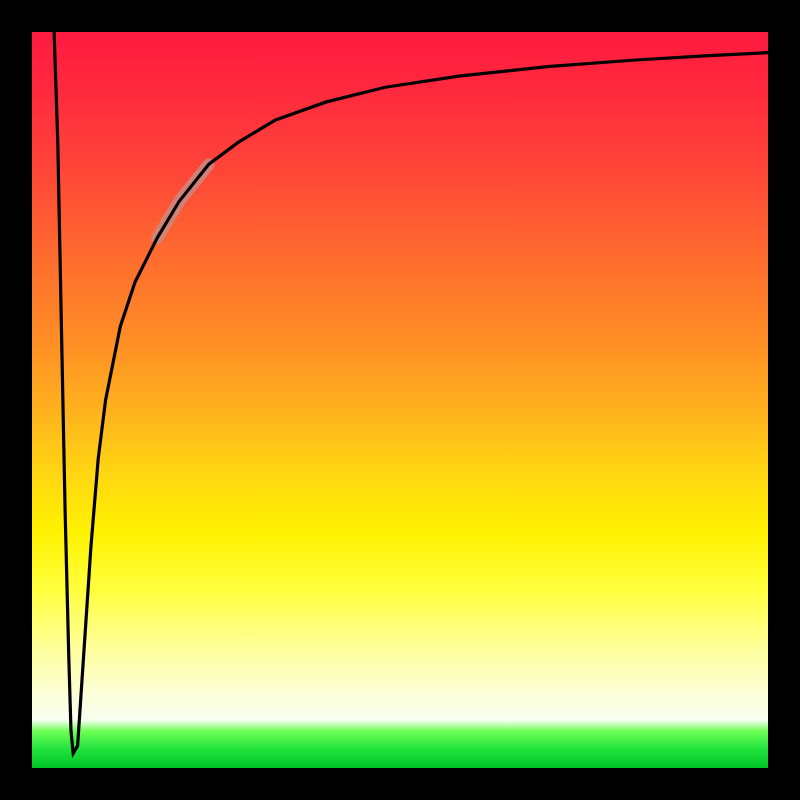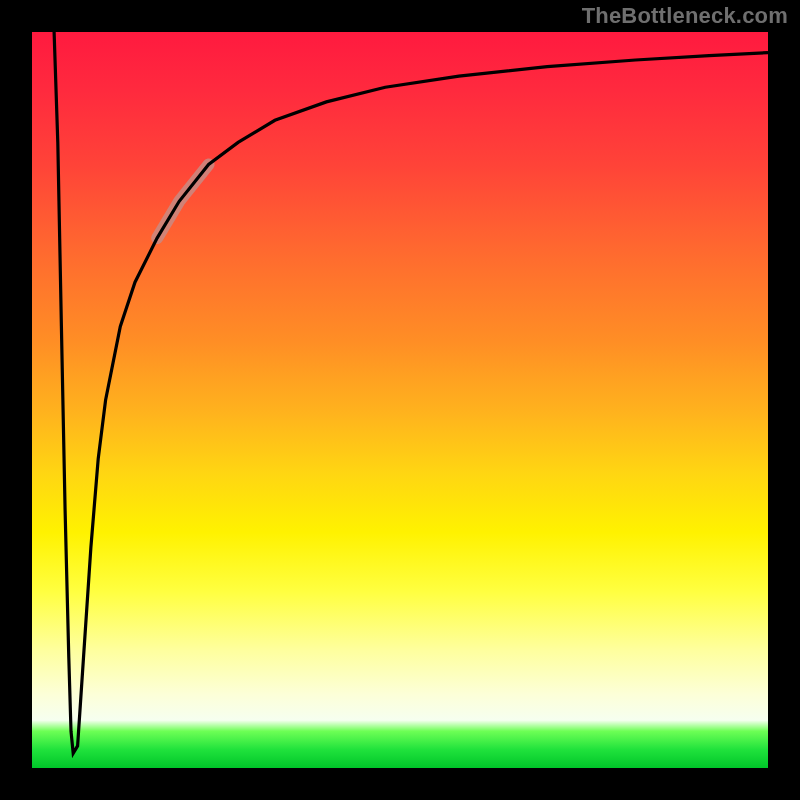--- a/index.html
+++ b/index.html
@@ -71,21 +71,20 @@
   .main-curve {
     stroke: #000;
     stroke-width: 3.2;
     fill: none;
   }
 </style>
 </head>
 <body>
 
 <div class="frame">
-  <div class="watermark">TheBottleneck.com</div>
 
   <div class="plot">
     <svg class="curve" viewBox="0 0 736 736" preserveAspectRatio="none">
       <path class="highlight-seg" d="M125.1 206.1 L147.2 169.3 L176.6 132.5"></path>
       <path class="main-curve" d="M22.1 0.0 L25.8 110.4 L29.4 294.4 L33.1 478.4 L36.8 625.6 L39.0 699.2 L41.2 721.3 L45.6 713.9 L45.6 713.9 L51.5 625.6 L58.9 515.2 L66.2 426.9 L73.6 368.0 L88.3 294.4 L103.0 250.2 L125.1 206.1 L147.2 169.3 L176.6 132.5 L206.1 110.4 L242.9 88.3 L294.4 69.9 L353.3 55.2 L426.9 44.2 L515.2 34.6 L603.5 28.0 L677.1 23.6 L736.0 20.6"></path>
     </svg>
   </div>
 </div>
 
 </body></html>

